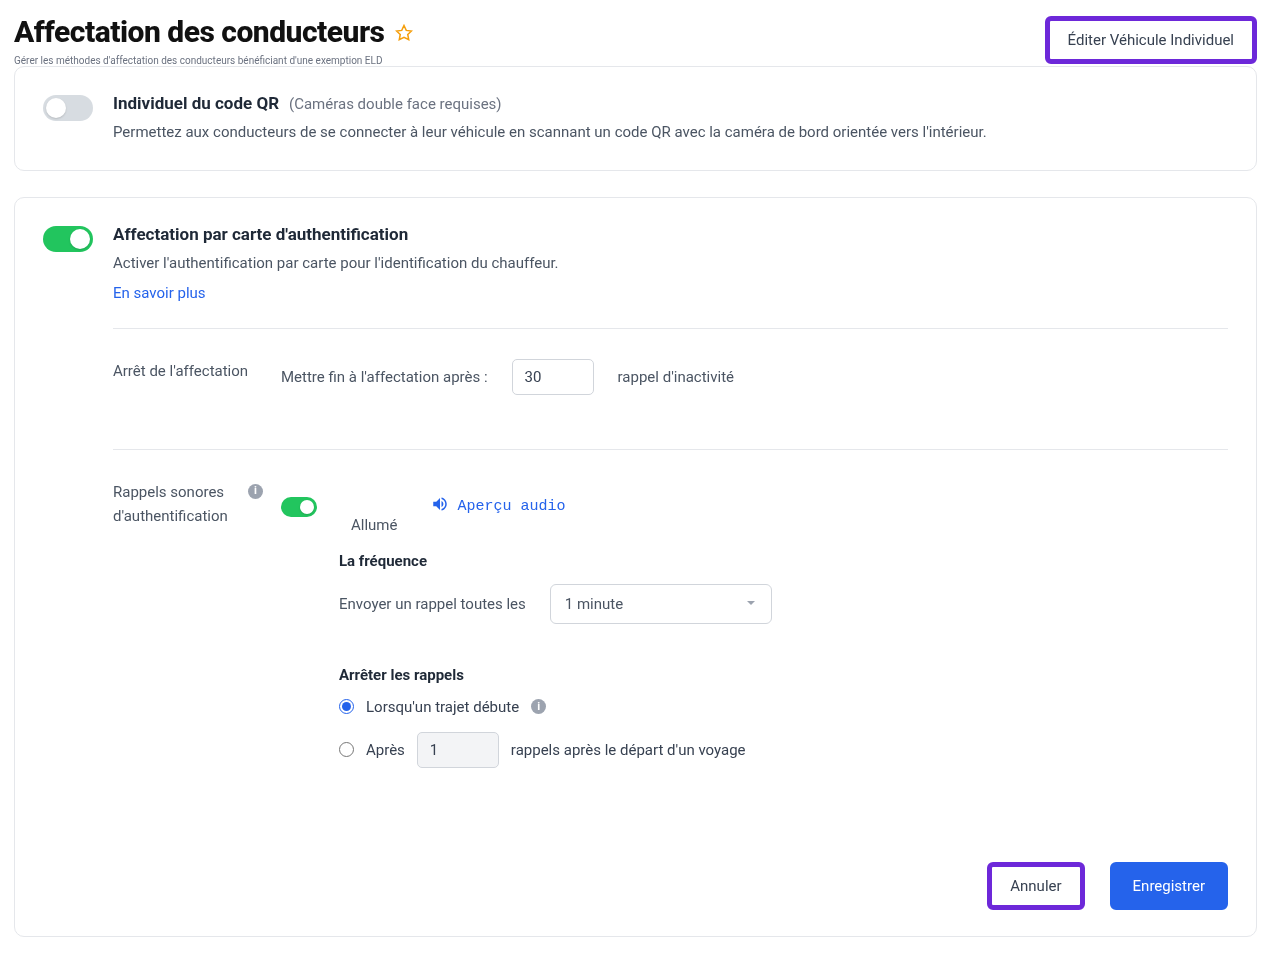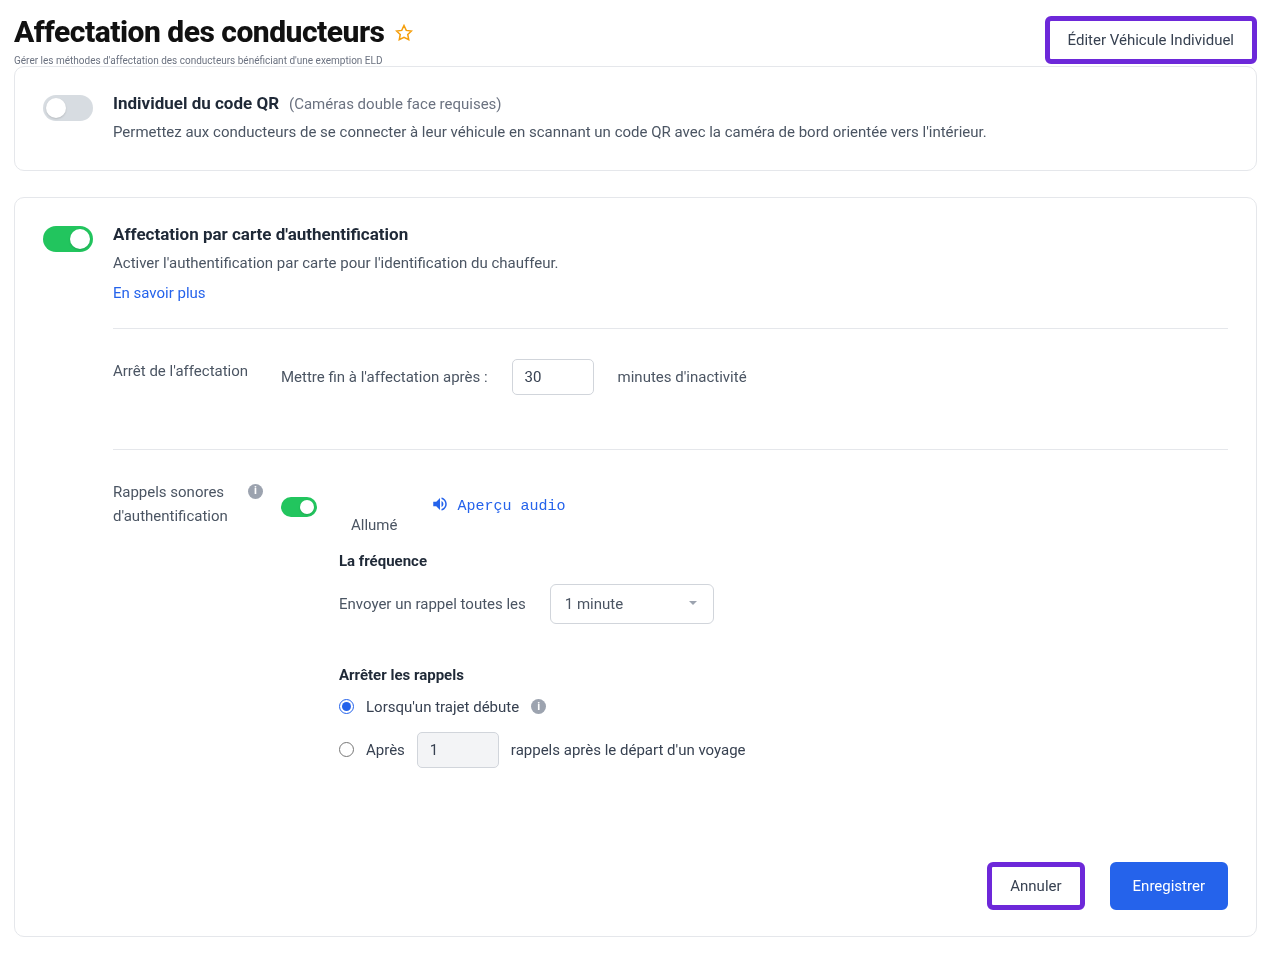--- a/index.html
+++ b/index.html
@@ -141,21 +141,21 @@
     width: 82px;
     font-family: inherit;
     color: #374151;
   }
   .num-input.small { width: 82px; }
   .select {
     border: 1px solid #d1d5db;
     border-radius: 6px;
     padding: 10px 14px;
     font-size: 15px;
-    width: 164px;
+    width: 222px;
     display: flex;
     justify-content: space-between;
     align-items: center;
     cursor: pointer;
     color: #4b5563;
     background: #fff;
   }
   .info-icon {
     display: inline-flex;
     width: 15px;
@@ -258,21 +258,21 @@
 
       
       <div class="section-row">
         <div class="row-label">
           <span>Arrêt de l'affectation</span>
         </div>
         <div class="row-content">
           <div class="inline-line">
             <span>Mettre fin à l'affectation après :</span>
             <input type="text" class="num-input" value="30" style="">
-            <span>minutes d'inactivité</span>
+            <span>rappel d'inactivité</span>
           </div>
         </div>
       </div>
 
       
       <div class="section-row">
         <div class="row-label">
           <span>Rappels sonores d'authentification</span>
           <span class="info-icon">i</span>
         </div>

